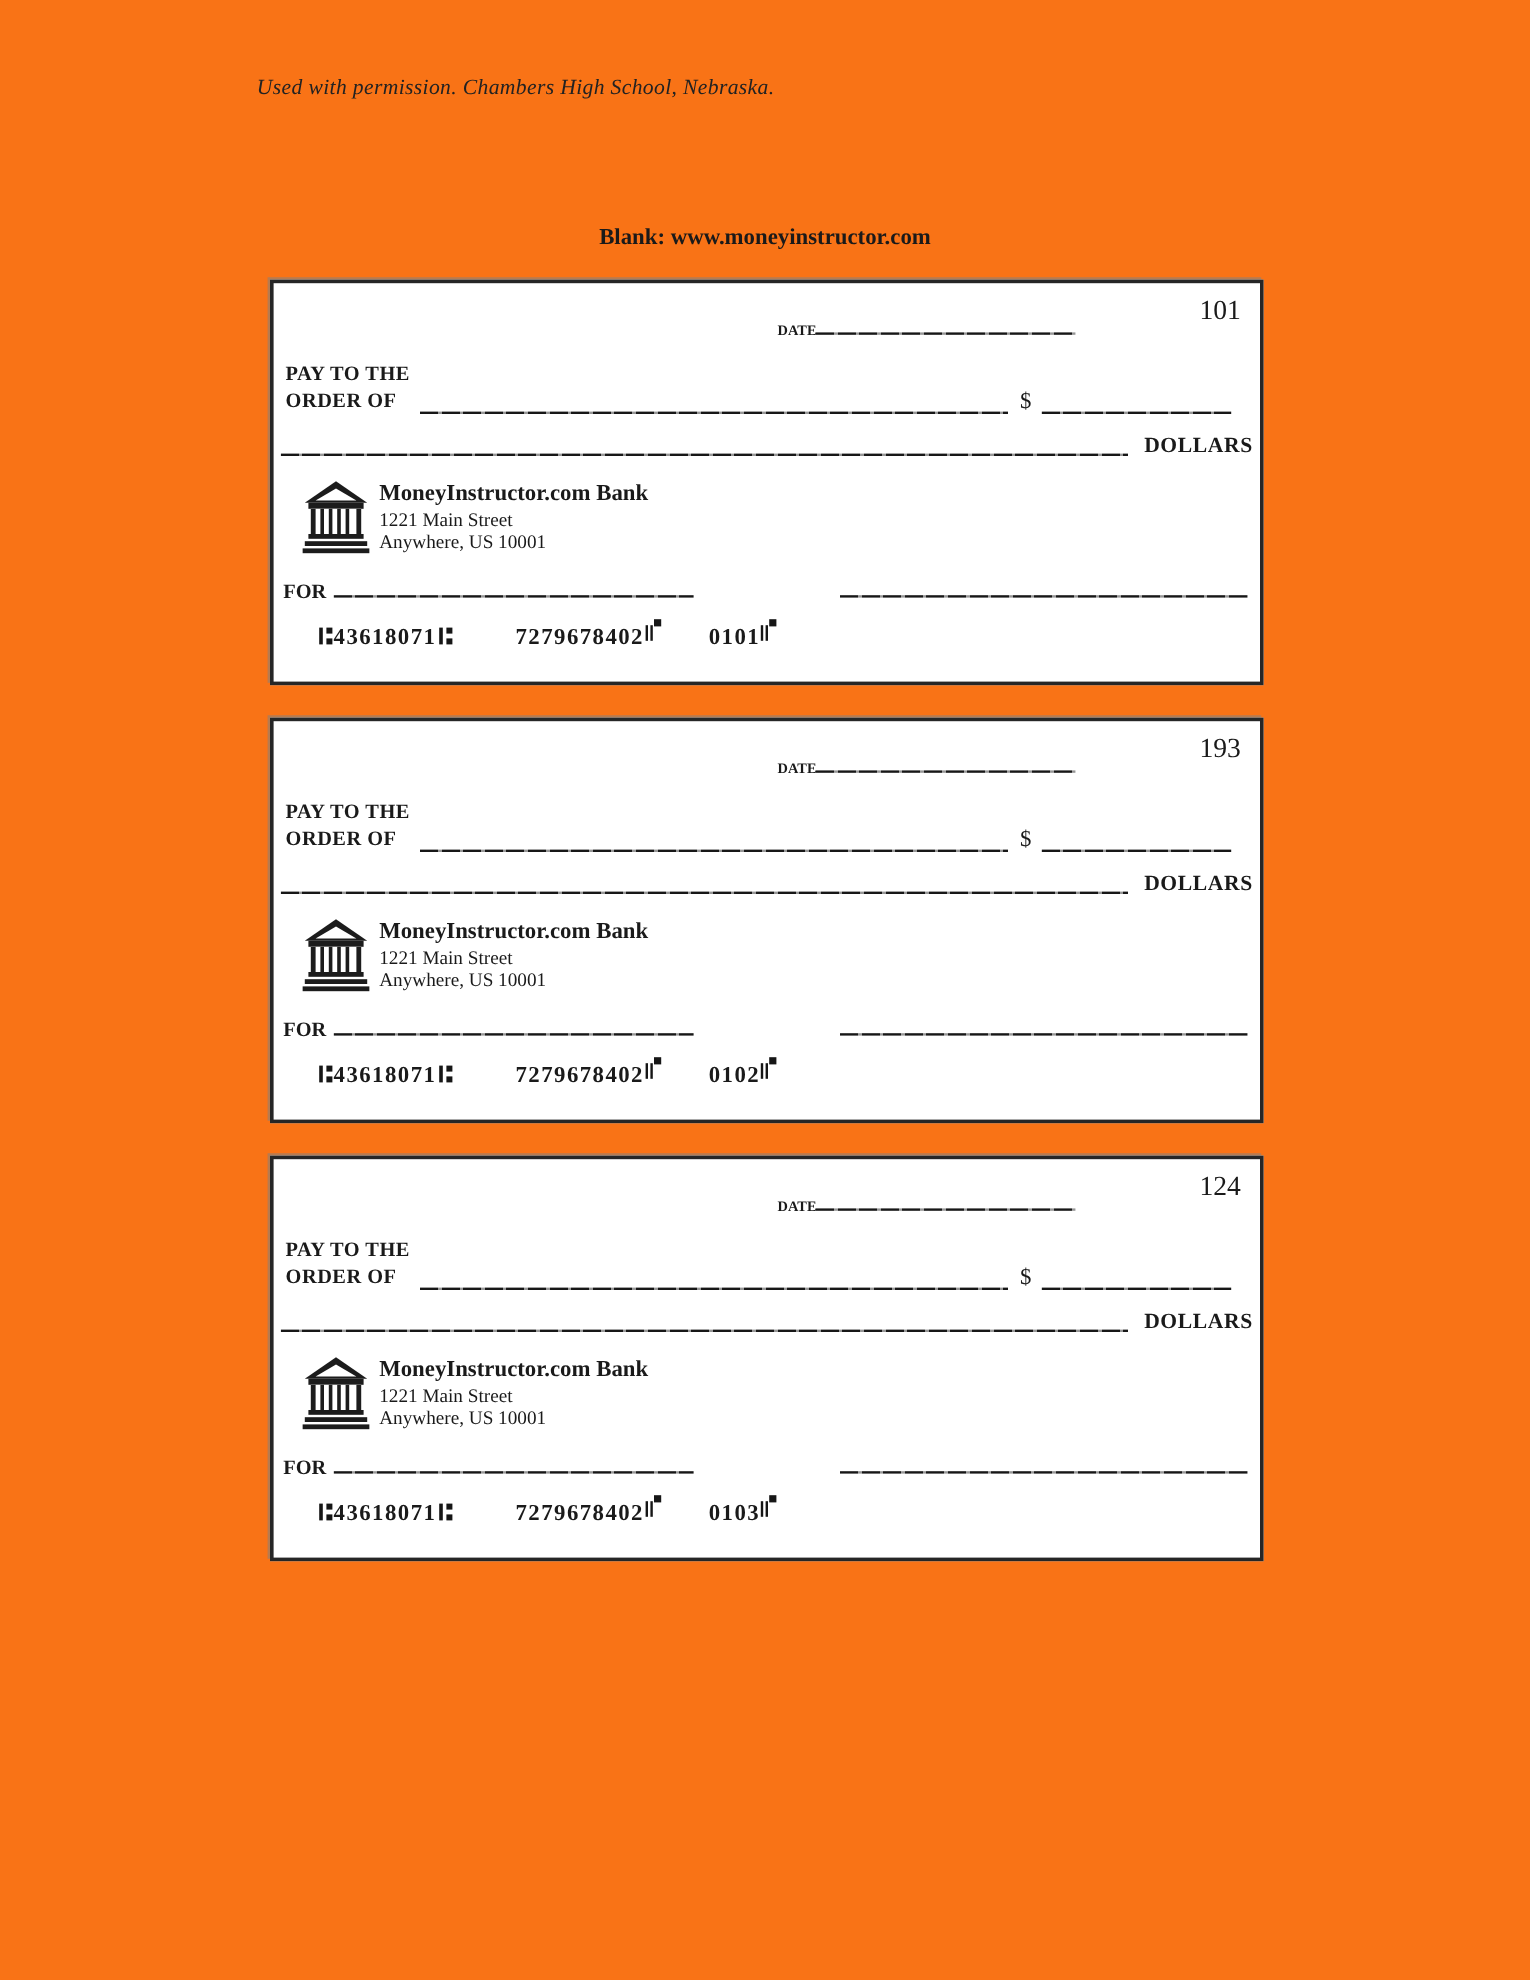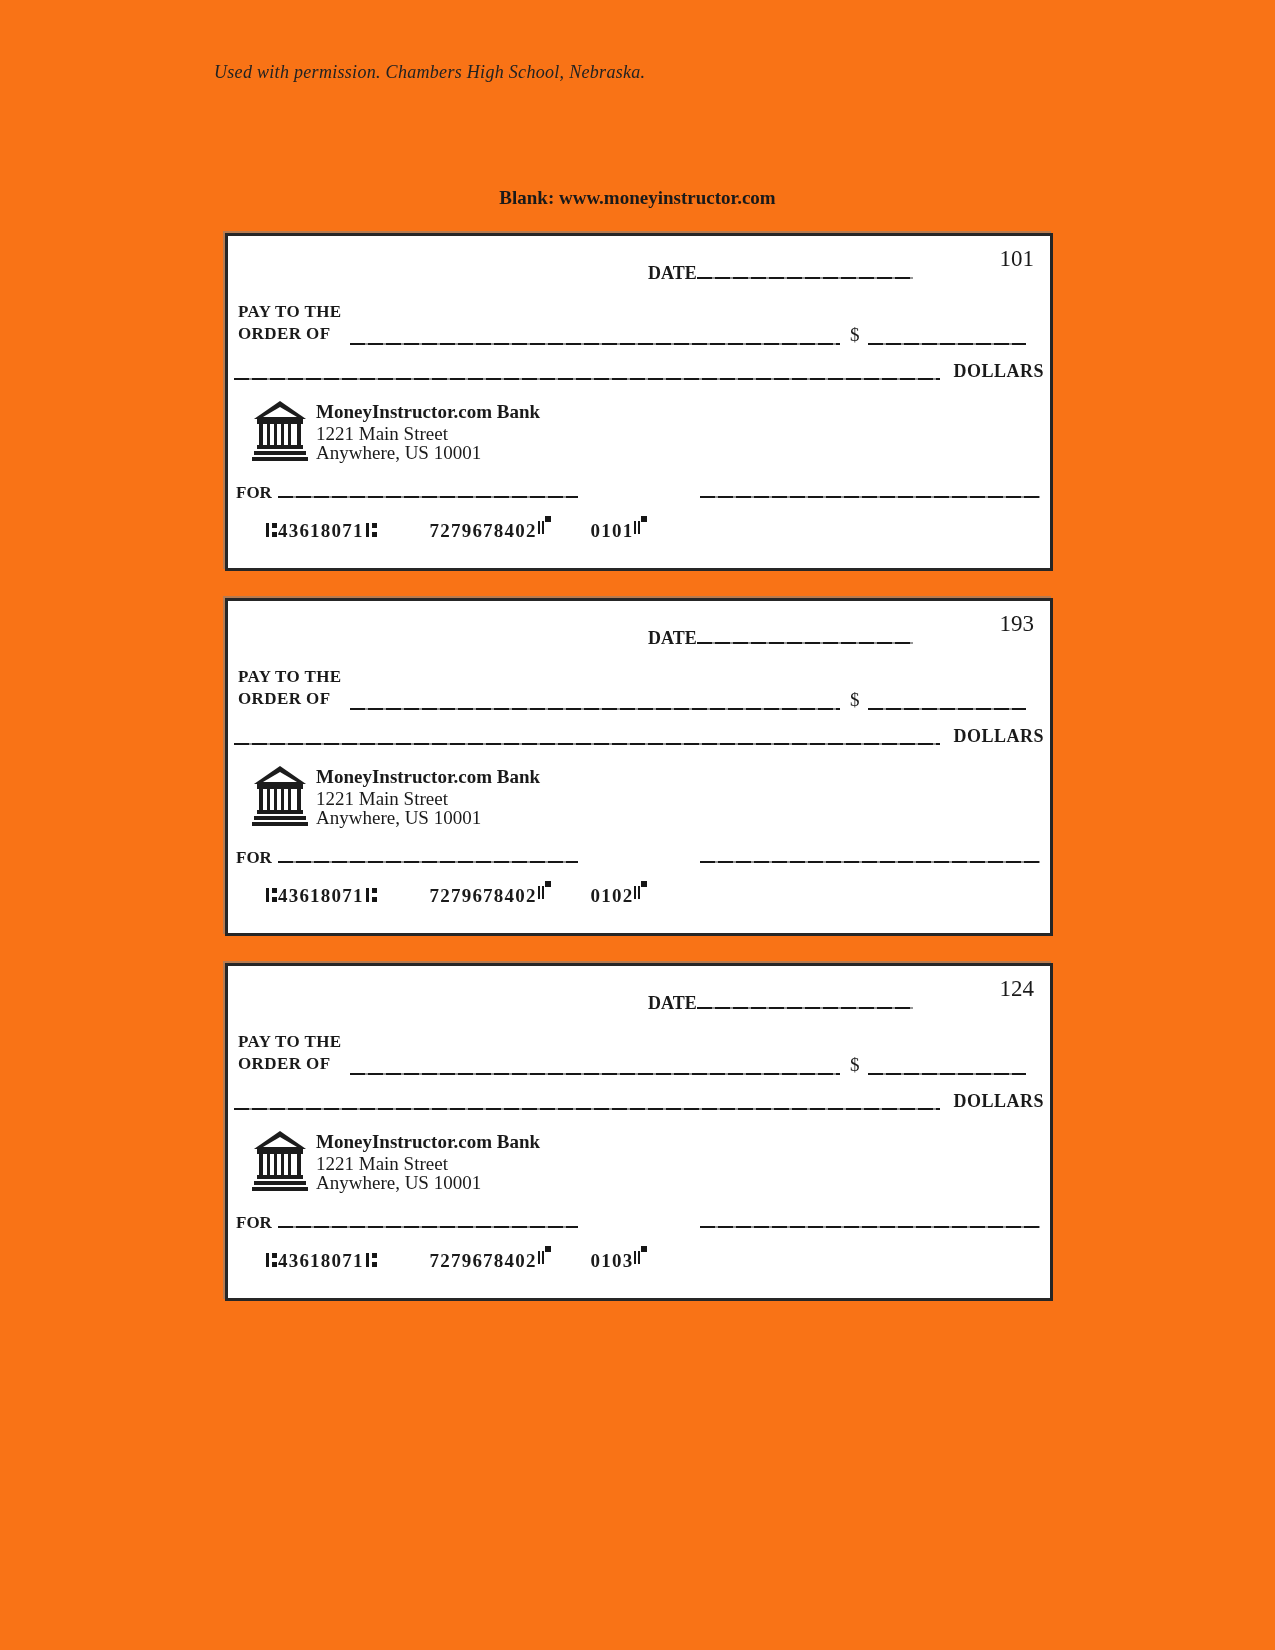--- a/index.html
+++ b/index.html
@@ -72,21 +72,21 @@
     top: 10px;
     right: 16px;
     font-size: 23px;
     font-weight: normal;
     margin-left: 48px;
   }
   .date-row {
     position: absolute;
     top: 26px;
     left: 420px;
-    font-size: 18px;
+    font-size: 12px;
     font-weight: bold;
     white-space: nowrap;
   }
   .date-line { width: 216px; height: 17px; }
   .payee-labels {
     position: absolute;
     top: 65px;
     left: 10px;
     font-size: 17px;
     font-weight: bold;
@@ -137,21 +137,21 @@
     gap: 8px;
   }
   .bank-logo { display: inline-block; width: 56px; height: 62px; }
   .bank-text { padding-top: 2px; }
   .bank-name {
     font-size: 19px;
     font-weight: bold;
     margin-bottom: 1px;
   }
   .bank-addr {
-    font-size: 19px;
+    font-size: 16px;
     line-height: 19px;
   }
   .for-row {
     position: absolute;
     top: 246px;
     left: 8px;
     font-size: 17px;
     font-weight: bold;
     white-space: nowrap;
   }

